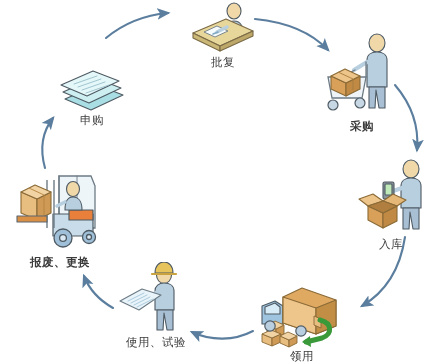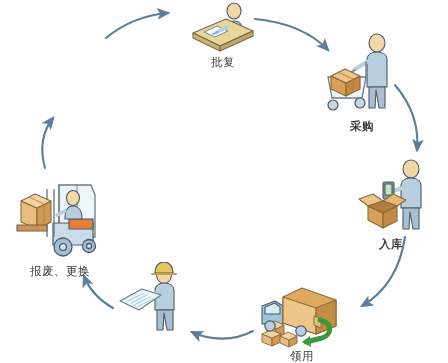--- a/index.html
+++ b/index.html
@@ -42,24 +42,24 @@
     white-space: nowrap;
     letter-spacing: 0.5px;
     text-align: center;
     font-family: "DejaVu Serif", "Liberation Serif", serif;
   }
 
   
   #node-shengou   { left: 44px;  top: 58px;  width: 96px; }
   #node-pifu      { left: 175px; top: 2px;   width: 96px; }
   #node-caigou    { left: 312px; top: 32px;  width: 100px; font-weight: bold; }
-  #node-ruku      { left: 344px; top: 158px; width: 94px; font-weight: bold; }
+  #node-ruku      { left: 344px; top: 158px; width: 94px; }
   #node-lingyong  { left: 252px; top: 276px; width: 100px; }
   #node-shiyan    { left: 108px; top: 262px; width: 96px; }
-  #node-baofei    { left: 8px;   top: 175px; width: 104px; }
+  #node-baofei    { left: 8px;   top: 166px; width: 104px; font-weight: bold; }
 </style>
 </head>
 <body>
 
 <div id="canvas">
 
   <svg class="arrows-layer" viewBox="0 0 448 363" width="448" height="363">
     <defs>
       <marker id="ah" markerWidth="9" markerHeight="9" refX="5.2" refY="3.1" orient="auto" markerUnits="strokeWidth">
         <path d="M0,0.3 L6.4,3.1 L0,5.9 L1.5,3.1 Z" fill="#5b7e9e"></path>
@@ -70,20 +70,36 @@
       <path d="M106,38 C124,23 146,15 168,13"></path>
       <path d="M255,19 C285,22 311,32 328,50"></path>
       <path d="M395,85 C412,105 419,128 417,150"></path>
       <path d="M405,237 C400,270 384,293 362,306"></path>
       <path d="M253,331 C234,341 211,341 192,332"></path>
       <path d="M113,308 C99,300 89,289 84,276"></path>
       <path d="M45,168 C40,150 42,132 53,118"></path>
     </g>
   </svg>
 
+  <div class="node" id="node-shengou">
+    <svg class="node-art" width="78" height="54" viewBox="0 0 78 54">
+      <g stroke="#4e5a63" stroke-width="1.1" stroke-linejoin="round">
+        <path d="M12,41 L38,52 L70,37 L44,27 Z" fill="#a9dfe4"></path>
+        <path d="M10,34 L36,45 L68,30 L42,20 Z" fill="#cdeff2"></path>
+        <path d="M8,27 L34,38 L66,23 L40,13 Z" fill="#e4f7f9"></path>
+      </g>
+      <g stroke="#8fb8c4" stroke-width="0.8" stroke-linecap="round">
+        <path d="M21,26 L44,18"></path>
+        <path d="M25,29 L48,21"></path>
+        <path d="M29,32 L52,24"></path>
+        <path d="M33,35 L56,27"></path>
+      </g>
+    </svg>
+    <div class="node-label">申购</div>
+  </div>
 
   <div class="node" id="node-pifu">
     <svg class="node-art" width="72" height="52" viewBox="0 0 72 52">
 
       <g stroke="#4e5a63" stroke-width="1.1" stroke-linejoin="round">
         <ellipse cx="47" cy="9" rx="7" ry="8" fill="#f0d8a8"></ellipse>
         <path d="M38,36 C38,24 41,19 47,19 C53,19 57,24 57,36 Z" fill="#b8cfe0"></path>
       </g>
 
       <g stroke="#7a6a46" stroke-width="1.1" stroke-linejoin="round">
@@ -220,20 +236,21 @@
       <g stroke="#6d7b85" stroke-width="1.1" stroke-linejoin="round">
         <path d="M4,39 L26,27 L45,33 L23,48 Z" fill="#e9f4fa"></path>
       </g>
       <g stroke="#9cc0d6" stroke-width="0.8" stroke-linecap="round">
         <path d="M12,39 L28,31"></path>
         <path d="M15,41 L31,33"></path>
         <path d="M18,43 L34,35"></path>
         <path d="M21,45 L37,37"></path>
       </g>
     </svg>
+    <div class="node-label">使用、试验</div>
   </div>
 
   <div class="node" id="node-baofei">
     <svg class="node-art" width="94" height="88" viewBox="0 0 94 88">
 
       <g stroke="#6d7b85" stroke-width="1.3" fill="none" stroke-linecap="round">
         <path d="M46,10 L78,10 L82,20 L82,62 L46,62 Z" fill="#eef5f9"></path>
         <path d="M46,10 L46,62"></path>
         <path d="M64,10 L64,62" stroke-width="0.9"></path>
       </g>

